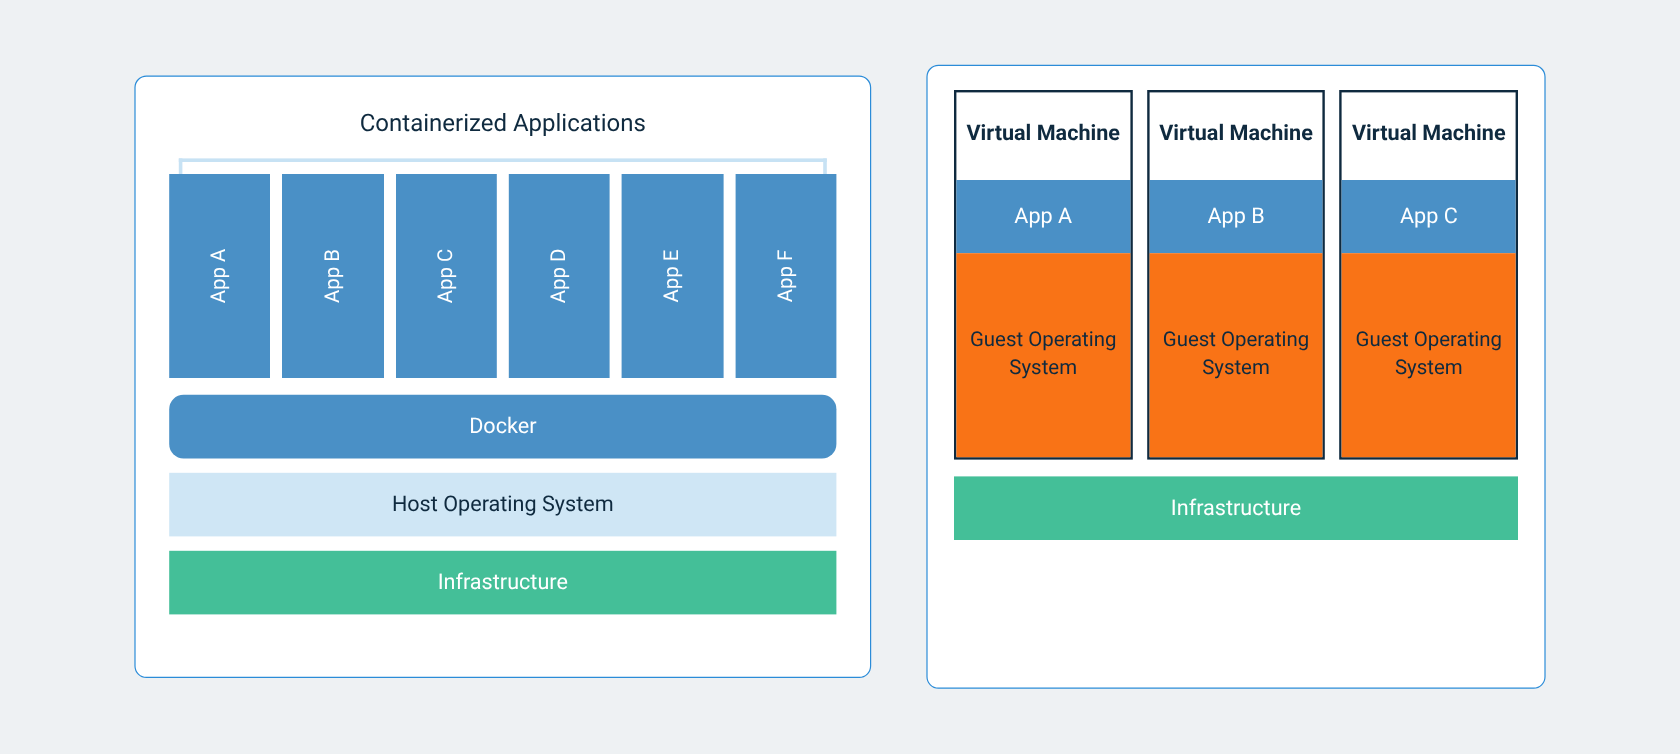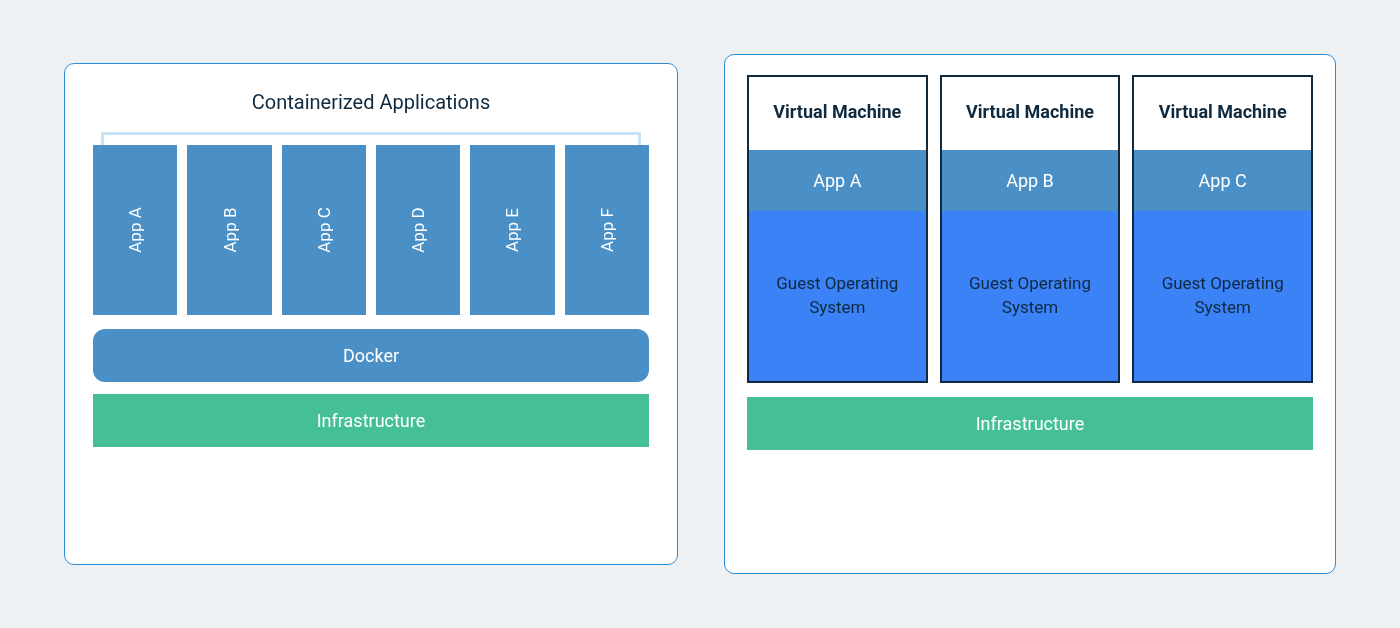--- a/index.html
+++ b/index.html
@@ -13,21 +13,21 @@
     align-items: center;
     gap: 46px;
   }
   .panel {
     background: #fff;
     border: 1.5px solid #2b8cd8;
     border-radius: 10px;
     padding: 26px 28px 30px 28px;
   }
   .panel.left { width: 614px; height: 502px; }
-  .panel.right { width: 612px; height: 520px; padding: 20px 22px 24px 22px; }
+  .panel.right { width: 516px; height: 520px; padding: 20px 22px 24px 22px; }
   .panel-title {
     text-align: center;
     font-size: 20px;
     color: #0f2a3f;
     font-weight: 400;
     margin-bottom: 18px;
   }
   .bracket {
     height: 14px;
     border-top: 3px solid #c7e2f4;
@@ -89,21 +89,21 @@
     padding: 24px 0 28px 0;
   }
   .vm-app {
     background: #4a90c6;
     color: #fff;
     text-align: center;
     font-size: 18px;
     padding: 20px 0;
   }
   .vm-guest {
-    background: #3b82f6;
+    background: #f97316;
     color: #0f2a3f;
     text-align: center;
     font-size: 17px;
     flex: 1;
     display: flex;
     align-items: center;
     justify-content: center;
     line-height: 1.4;
     padding: 16px 6px;
   }
@@ -128,20 +128,21 @@
         <span>App D</span>
       </div>
     <div class="app-box">
         <span>App E</span>
       </div>
     <div class="app-box">
         <span>App F</span>
       </div>
   </div>
   <div class="layer blue">Docker</div>
+  <div class="layer lightblue">Host Operating System</div>
   <div class="layer green">Infrastructure</div>
 </div>
 
 <div class="panel right">
   <div class="vms-row">
     <div class="vm-box">
       <div class="vm-title">Virtual Machine</div>
       <div class="vm-app">App A</div>
       <div class="vm-guest">Guest Operating System</div>
     </div>

